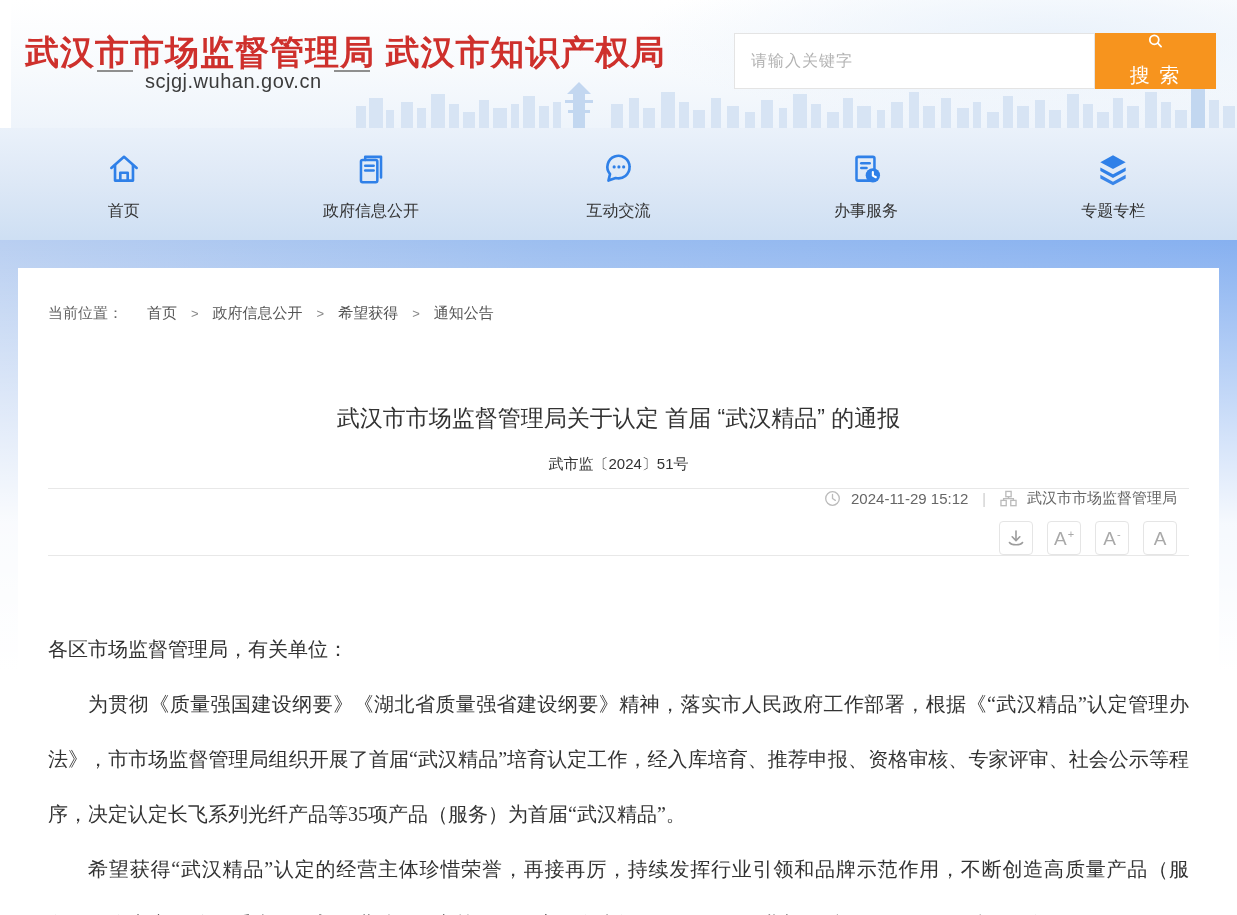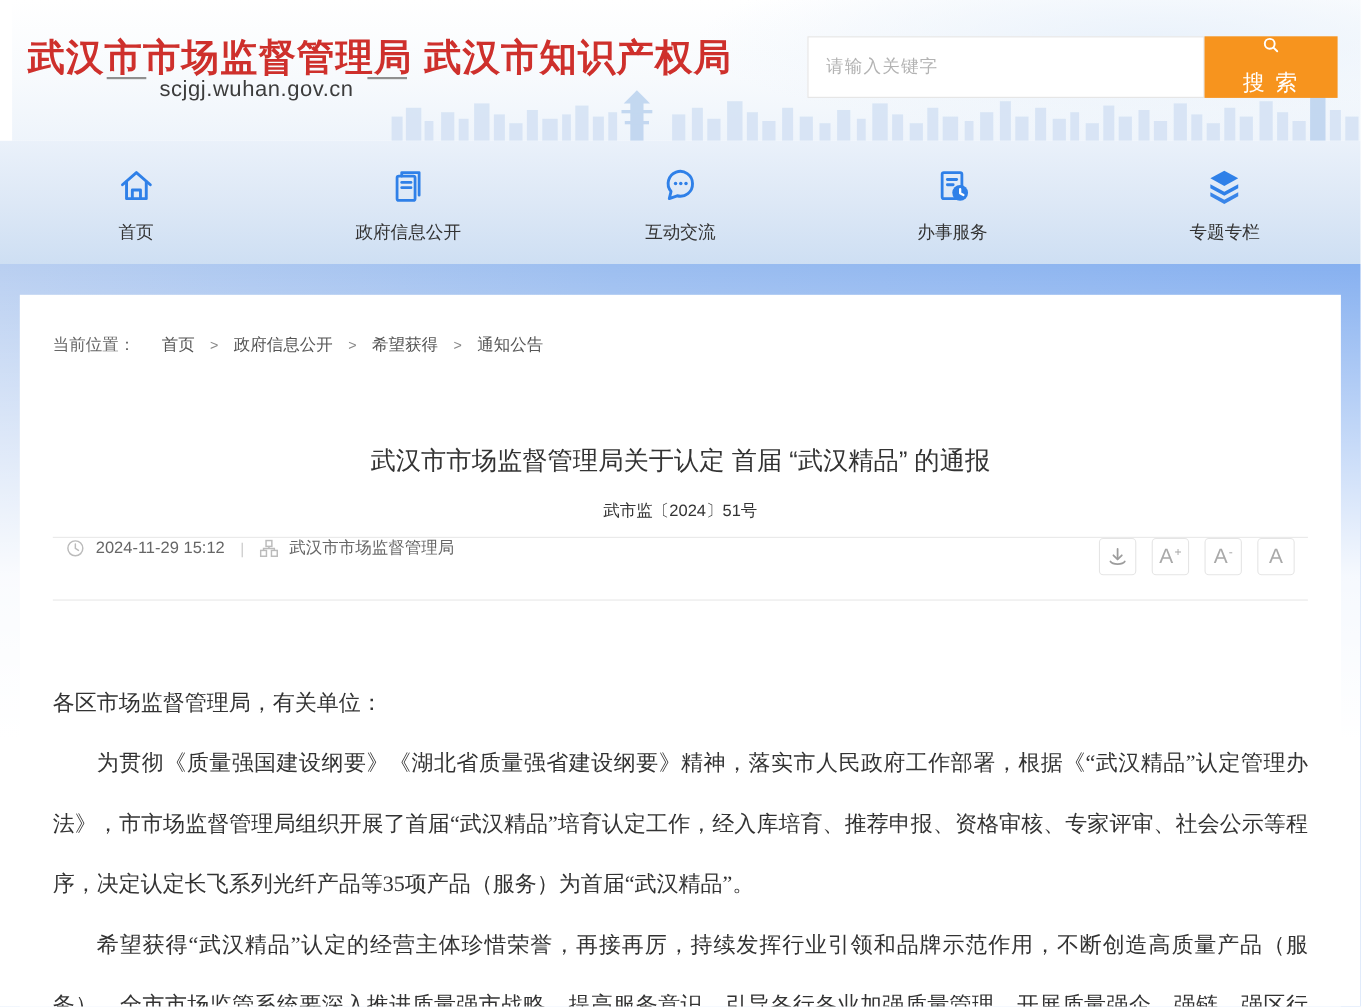--- a/index.html
+++ b/index.html
@@ -42,23 +42,23 @@
 
   .breadcrumb { font-size:15px; color:#666; display:flex; align-items:center; }
   .crumb-prefix { margin-right:24px; color:#666; }
   .crumb-link { color:#555; cursor:pointer; }
   .crumb-sep { color:#888; font-size:13px; margin:0 14px; }
 
   .article-title { margin-top:80px; text-align:center; font-size:23px; color:#333;
     font-weight:400; }
   .doc-number { margin-top:21px; text-align:center; font-size:15px; color:#333; }
 
-  .meta-row { margin-top:14px; height:58px; border-top:1px solid #e8e8e8;
-    border-bottom:1px solid #e8e8e8; display:flex; align-items:flex-start;
-    justify-content:space-between; padding:0 12px; }
+  .meta-row { margin-top:14px; height:68px; border-top:1px solid #e8e8e8;
+    border-bottom:1px solid #e8e8e8; display:flex; align-items:flex-end;
+    justify-content:space-between; padding:0 12px;flex-direction:column; }
   .meta-left { display:flex; align-items:center; font-size:15px; color:#666; }
   .meta-icon { width:17px; height:17px; margin-right:10px; flex:none; }
   .meta-divider { color:#ccc; margin:0 14px; font-size:14px; }
   .toolbar { display:flex; gap:14px; }
   .tool-btn { width:34px; height:34px; border:1px solid #e5e5e5; border-radius:4px;
     background:#fff; color:#a9a9a9; font-size:19px; line-height:1; cursor:pointer;
     display:flex; align-items:center; justify-content:center; font-family:"Liberation Sans",sans-serif; }
   .tool-btn sup { font-size:11px; margin-left:1px; line-height:1; transform:translateY(-4px); }
   .tool-icon { width:20px; height:20px; }
 

